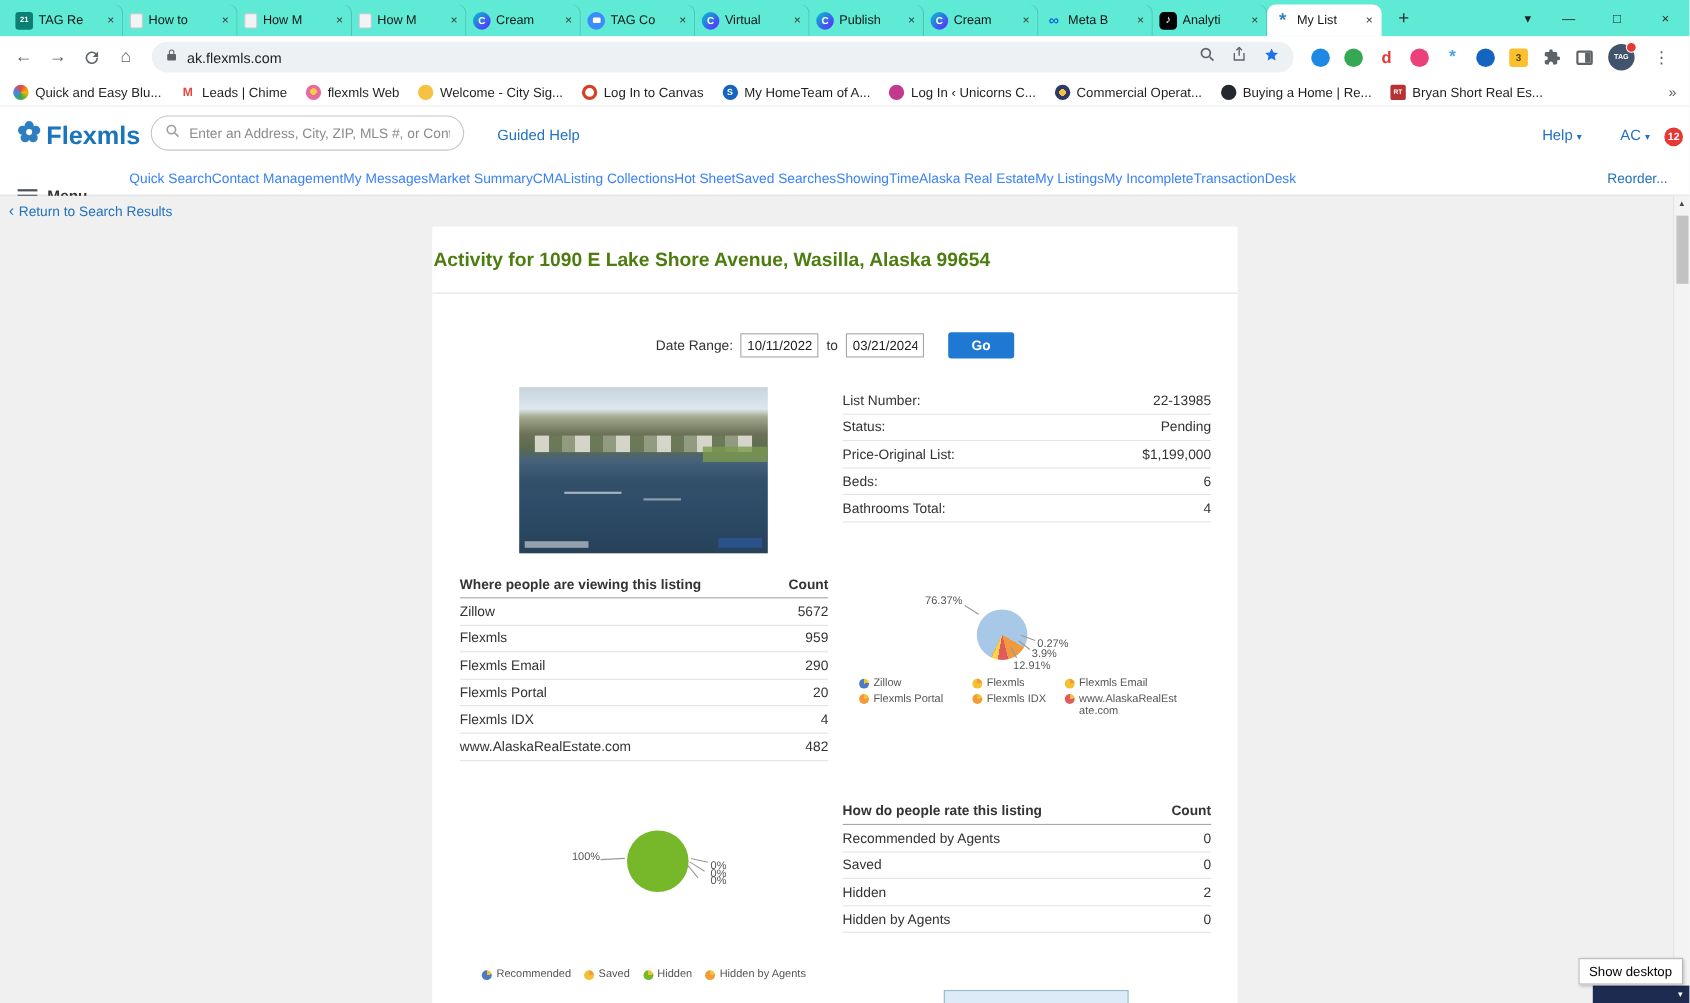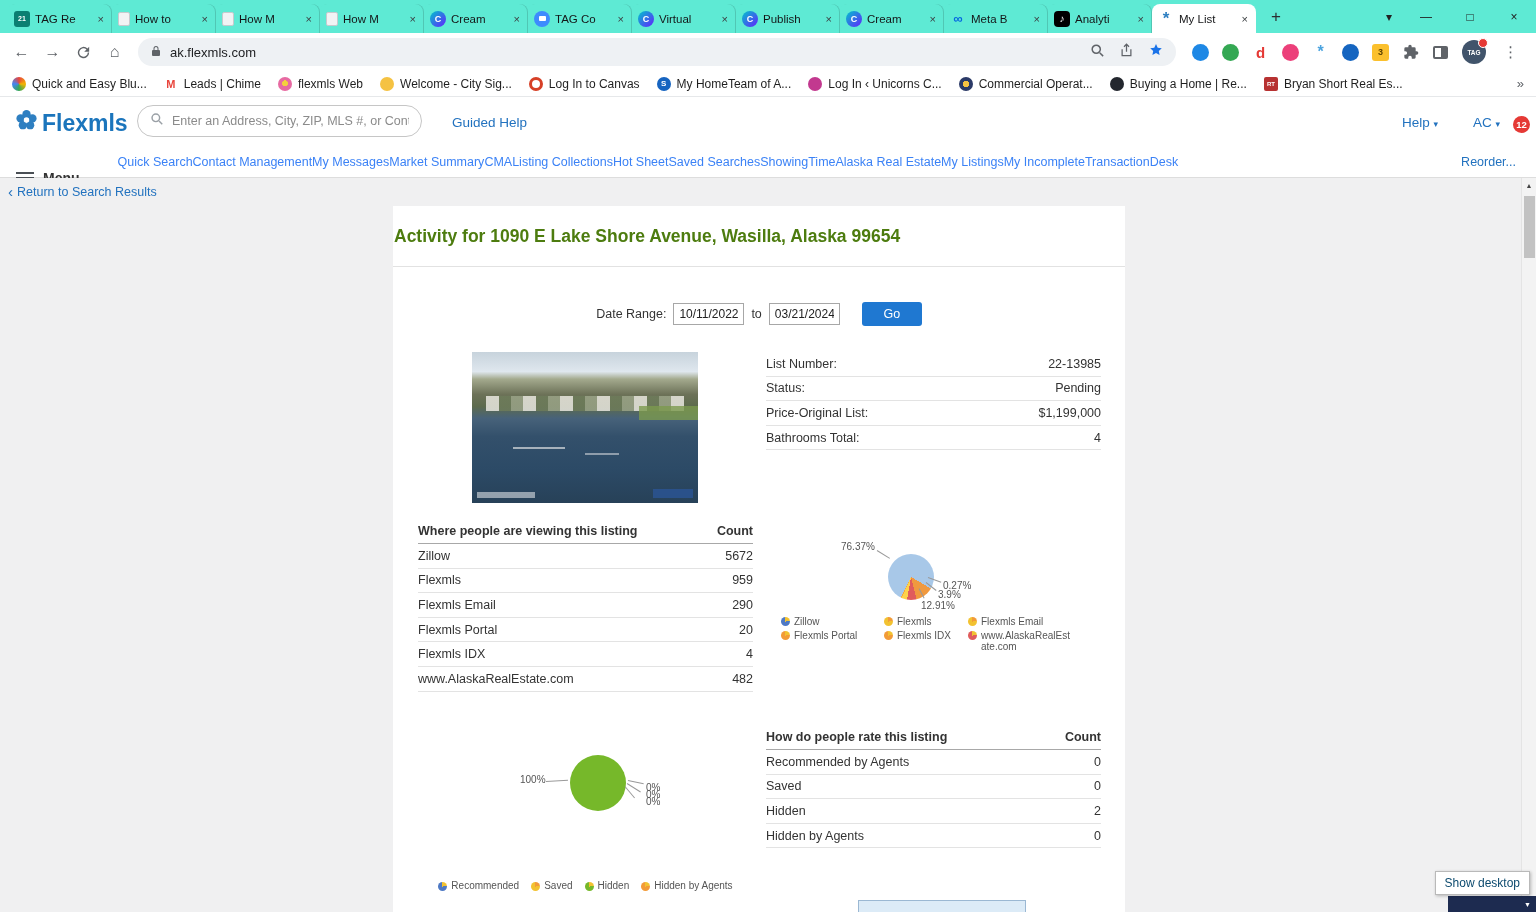--- a/index.html
+++ b/index.html
@@ -89,21 +89,21 @@
   
   .content { position:absolute; top:178px; left:0; right:0; bottom:0; background:#f0f0f1; overflow:hidden; }
   .return { position:absolute; top:7px; left:8px; font-size:12.5px; color:#2272bf; display:flex; align-items:center; gap:4px; }
   .return .chev { font-size:15px; line-height:12px; }
   .card { position:absolute; left:393px; top:28px; width:732px; height:706px; background:#fff; overflow:hidden; }
   .card-title { position:absolute; top:20px; left:1px; font-size:17.5px; font-weight:bold; color:#4d7c0f; }
   .card-divider { position:absolute; top:60px; left:0; width:100%; height:1px; background:#e2e2e2; }
 
   .date-row { position:absolute; top:96px; left:0; width:100%; display:flex; justify-content:center; align-items:center; gap:7px; font-size:12.5px; color:#333; }
   .date-input { width:71px; height:22px; border:1px solid #a7a7a7; font-size:12px; padding:0 5px; color:#222; font-family:"Liberation Sans",sans-serif; }
-  .go-btn { width:60px; height:24px; background:#1f78d1; color:#fff; border:none; border-radius:3px; font-size:12.5px; font-weight:normal; margin-left:15px; font-family:"Liberation Sans",sans-serif; }
+  .go-btn { width:60px; height:24px; background:#1f78d1; color:#fff; border:none; border-radius:3px; font-size:12.5px; font-weight:bold; margin-left:15px; font-family:"Liberation Sans",sans-serif; }
 
   .photo { position:absolute; left:79px; top:146px; width:226px; height:151px; overflow:hidden;
     background:linear-gradient(#c7d3dc 0%, #dfe7ee 13%, #a3a98d 18%, #6d7258 28%, #5d6b4d 36%, #47627a 44%, #33506b 56%, #2c4a66 78%, #274158 100%); }
   .ph-buildings { position:absolute; left:6%; top:29%; width:88%; height:10%; opacity:.85;
     background:repeating-linear-gradient(90deg,#e9e7df 0 13px,#6d7b5a 13px 25px,#9aa387 25px 37px); }
   .ph-lawn { position:absolute; right:0; top:36%; width:26%; height:9%; background:#7c9a4e; opacity:.8; }
   .ph-dock1 { position:absolute; left:18%; top:63%; width:23%; height:2px; background:#cfd4d8; opacity:.75; }
   .ph-dock2 { position:absolute; left:50%; top:67%; width:15%; height:2px; background:#cfd4d8; opacity:.6; }
   .ph-wm1 { position:absolute; left:2%; bottom:3%; width:58px; height:6px; background:rgba(255,255,255,.5); }
   .ph-wm2 { position:absolute; right:2%; bottom:3%; width:40px; height:9px; background:rgba(42,84,146,.85); }
@@ -140,21 +140,21 @@
   .lg2-item { display:flex; gap:4px; align-items:center; }
 
   .partial { position:absolute; left:465px; top:694px; width:168px; height:20px; border:1px solid #9bb8d3; background:#dcebf7; }
 
   
   .scrollbar { position:absolute; top:178px; right:0; width:15px; bottom:0; background:#f3f3f3; border-left:1px solid #e4e4e4; z-index:40; }
   .sb-up { height:15px; text-align:center; font-size:7px; color:#444; line-height:15px; }
   .sb-thumb { position:absolute; top:18px; left:2px; width:11px; height:62px; background:#c2c2c2; }
   .peek-strip { position:absolute; right:0; bottom:0; width:88px; height:16px; background:#1d2b50; z-index:60; display:flex; justify-content:flex-end; align-items:center; }
   .peek-strip .pv { color:#fff; font-size:7px; margin-right:5px; }
-  .show-desktop { position:absolute; right:6px; bottom:17px; background:#fff; border:1px solid #b9b9b9; box-shadow:1px 1px 3px rgba(0,0,0,.25); font-size:12px; color:#0c4a6e; padding:4px 9px; z-index:61; white-space:nowrap; }
+  .show-desktop { position:absolute; right:6px; bottom:17px; background:#fff; border:1px solid #b9b9b9; box-shadow:1px 1px 3px rgba(0,0,0,.25); font-size:12px; color:#000000; padding:4px 9px; z-index:61; white-space:nowrap; }
 </style>
 </head>
 <body>
 
 <div class="tabstrip">
 
     <div class="tab">
       <span class="fav tab21-icon">21</span>
       <span class="tab-title">TAG Re</span>
       <span class="tab-close">×</span>
@@ -453,20 +453,24 @@
           <span>Status:</span>
           <span>Pending</span>
         </div>
 
         <div class="d-row">
           <span>Price-Original List:</span>
           <span>$1,199,000</span>
         </div>
 
 
+        <div class="d-row">
+          <span>Beds:</span>
+          <span>6</span>
+        </div>
 
         <div class="d-row">
           <span>Bathrooms Total:</span>
           <span>4</span>
         </div>
 
     </div>
 
     <div class="tablebox viewing">
       <div class="t-head">

